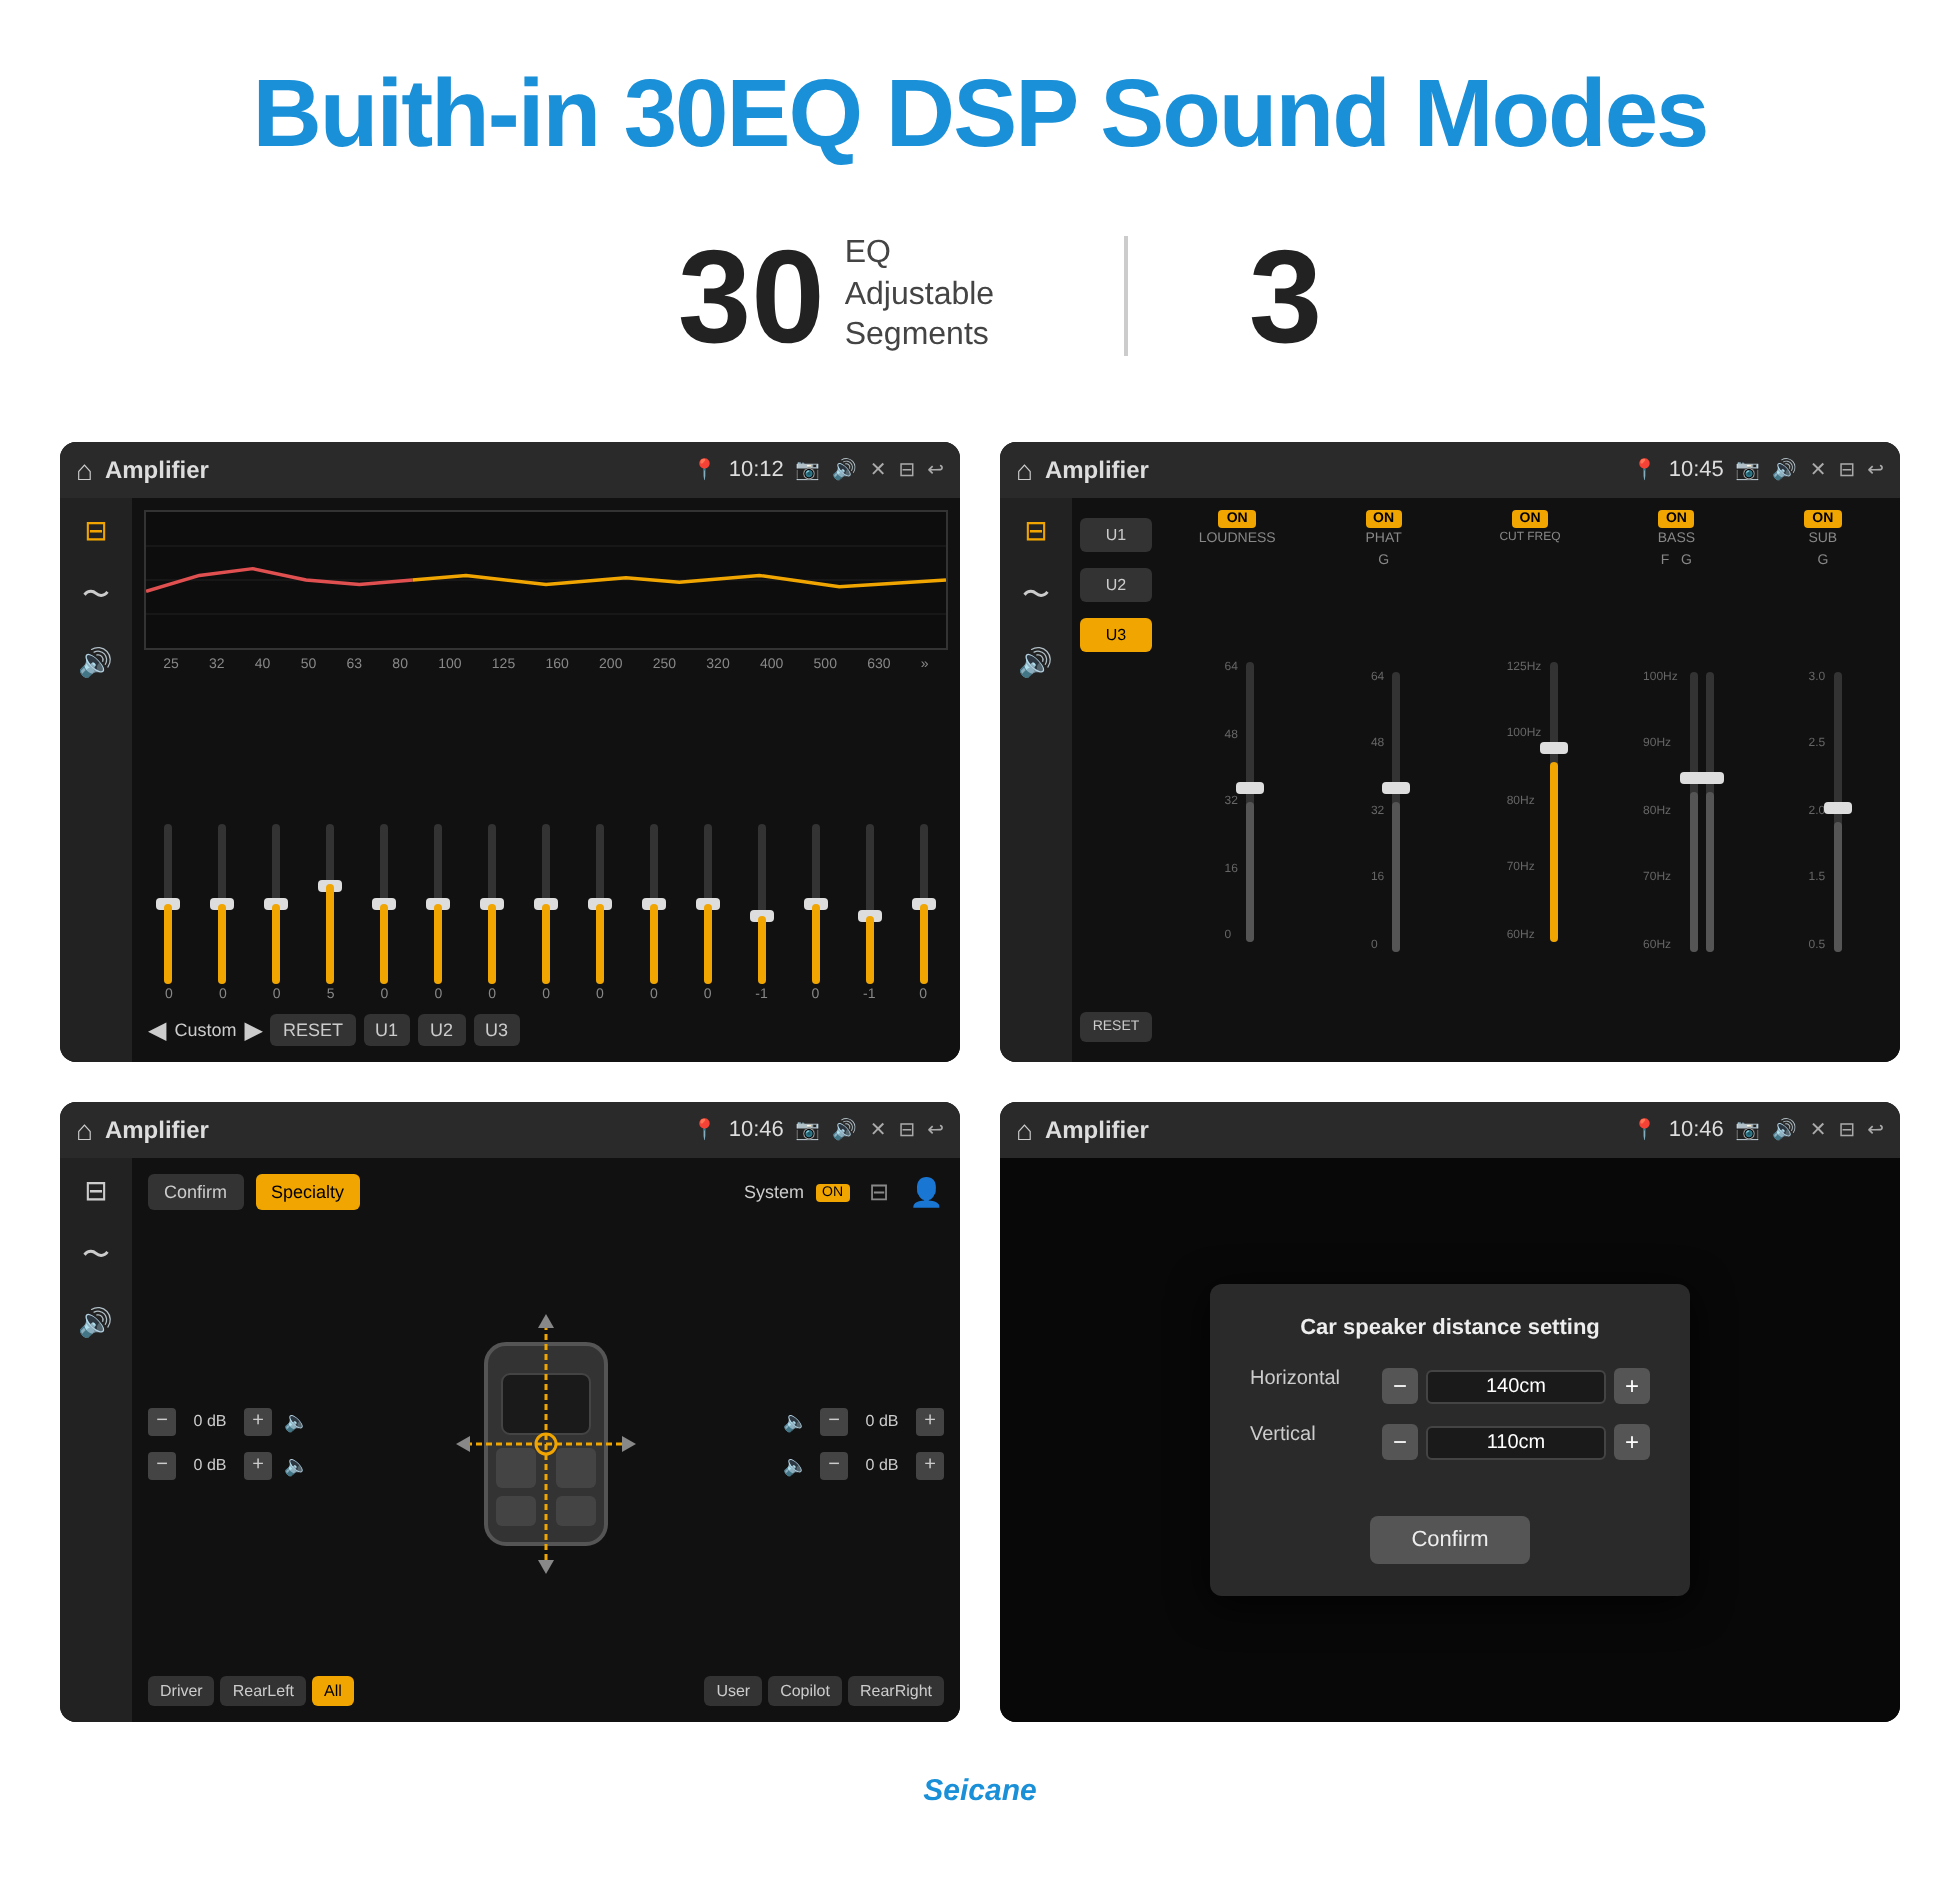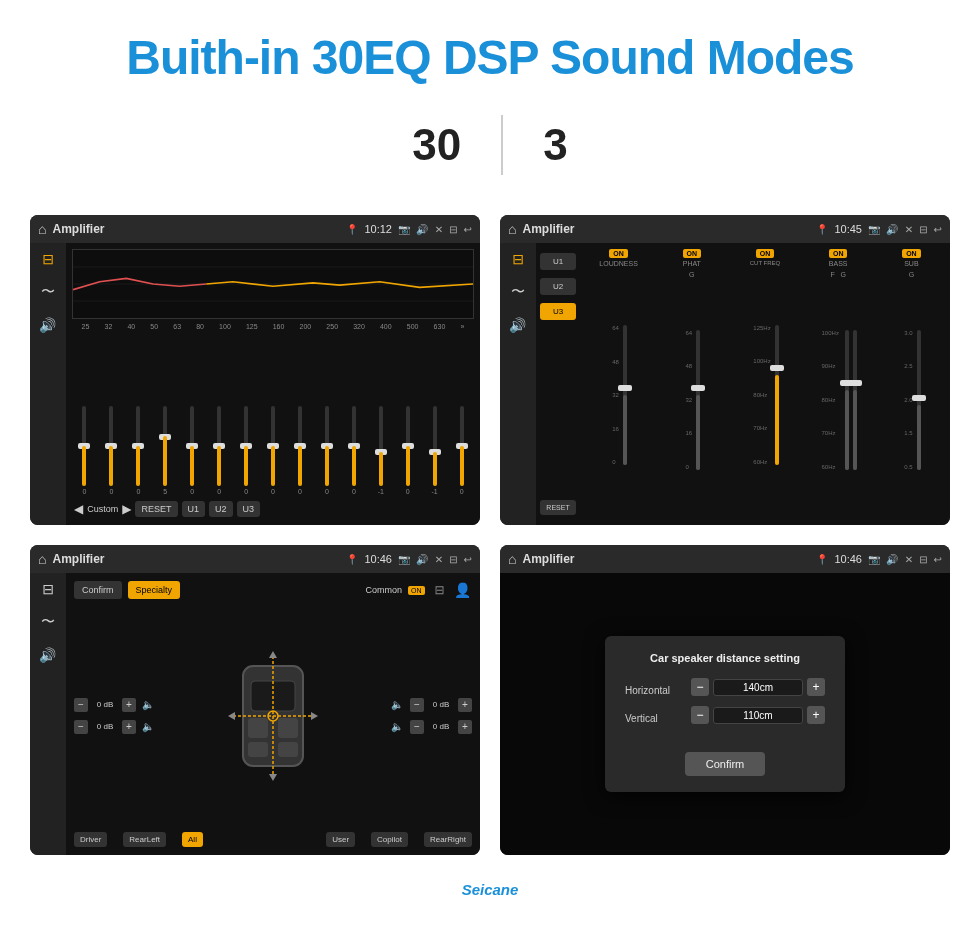--- a/index.html
+++ b/index.html
@@ -31,24 +31,25 @@
       gap: 0;
       padding: 10px 0 30px;
     }
     .stat-item {
       display: flex;
       align-items: center;
       gap: 10px;
       padding: 0 40px;
     }
     .stat-number {
-      font-size: 44px;
+      font-size: 66px;
       font-weight: 900;
       color: #222;
       line-height: 1;
+      margin-left: 20px;
     }
     .stat-desc {
       font-size: 16px;
       color: #444;
       max-width: 100px;
       line-height: 1.3;
     }
     .stat-divider {
       width: 2px;
       height: 60px;
@@ -376,21 +377,21 @@
       justify-content: center;
     }
     .balance-db-val {
       font-size: 8px;
       color: #ccc;
       width: 28px;
       text-align: center;
     }
     .balance-buttons-row {
       display: flex;
-      gap: 16px;
+      gap: 3px;
       flex-wrap: wrap;
     }
     .balance-zone-btn {
       background: #333;
       color: #ccc;
       border: none;
       border-radius: 3px;
       padding: 3px 6px;
       font-size: 8px;
       cursor: pointer;
@@ -424,21 +425,21 @@
     }
     .dialog-title {
       font-size: 11px;
       color: #eee;
       text-align: center;
       margin-bottom: 14px;
       font-weight: bold;
     }
     .dialog-row {
       display: flex;
-      align-items: flex-end;
+      align-items: flex-start;
       margin-bottom: 10px;
       gap: 6px;
     }
     .dialog-label {
       font-size: 10px;
       color: #ccc;
       width: 60px;
     }
     .dialog-input-group {
       display: flex;
@@ -500,20 +501,21 @@
 </head>
 <body>
 
 <div class="page-header">
   <h1 class="page-title">Buith-in 30EQ DSP Sound Modes</h1>
 </div>
 
 <div class="stats-row">
   <div class="stat-item">
     <span class="stat-number">30</span>
+    <span class="stat-desc">EQ Adjustable<br>Segments</span>
   </div>
   <div class="stat-divider"></div>
   <div class="stat-item">
     <span class="stat-number">3</span>
   </div>
 </div>
 
 <div class="screens-grid">
 
   <div class="screen-card">
@@ -832,21 +834,21 @@
       <div class="balance-sidebar">
         <span class="eq-sidebar-icon">⊟</span>
         <span class="eq-sidebar-icon">〜</span>
         <span class="eq-sidebar-icon active">🔊</span>
       </div>
       <div class="balance-main">
         <div class="balance-top-row">
           <button class="balance-mode-btn">Confirm</button>
           <button class="balance-mode-btn active">Specialty</button>
           <div style="flex:1;"></div>
-          <span style="font-size:9px;color:#ccc;">Common</span>
+          <span style="font-size:9px;color:#ccc;">System</span>
           <span class="fader-on-badge">ON</span>
           <span style="font-size:12px;color:#888;margin-left:4px;">⊟</span>
           <span style="font-size:14px;color:#888;margin-left:4px;">👤</span>
         </div>
         <div style="display:flex;gap:6px;flex:1;">
 
           <div style="display:flex;flex-direction:column;gap:8px;justify-content:center;">
             <div class="balance-db-row">
               <button class="balance-db-btn">−</button>
               <span class="balance-db-val">0 dB</span>

